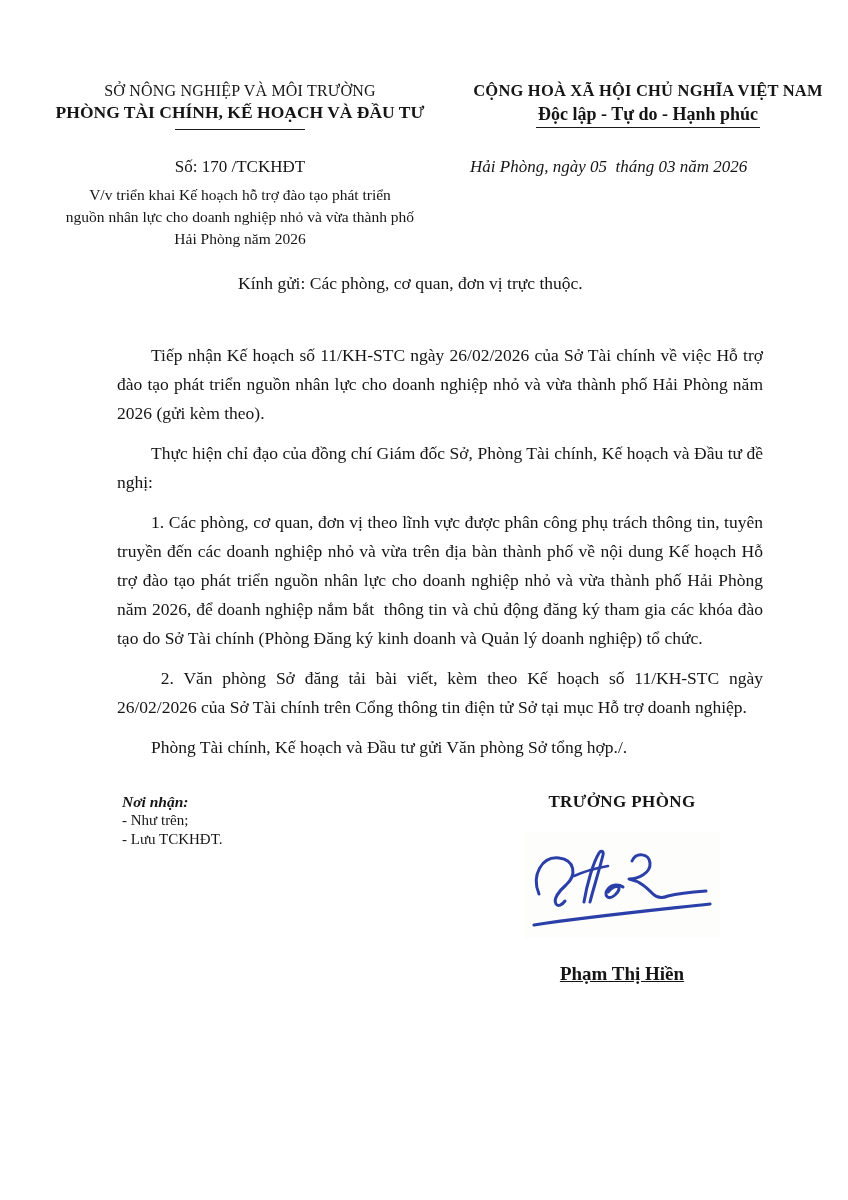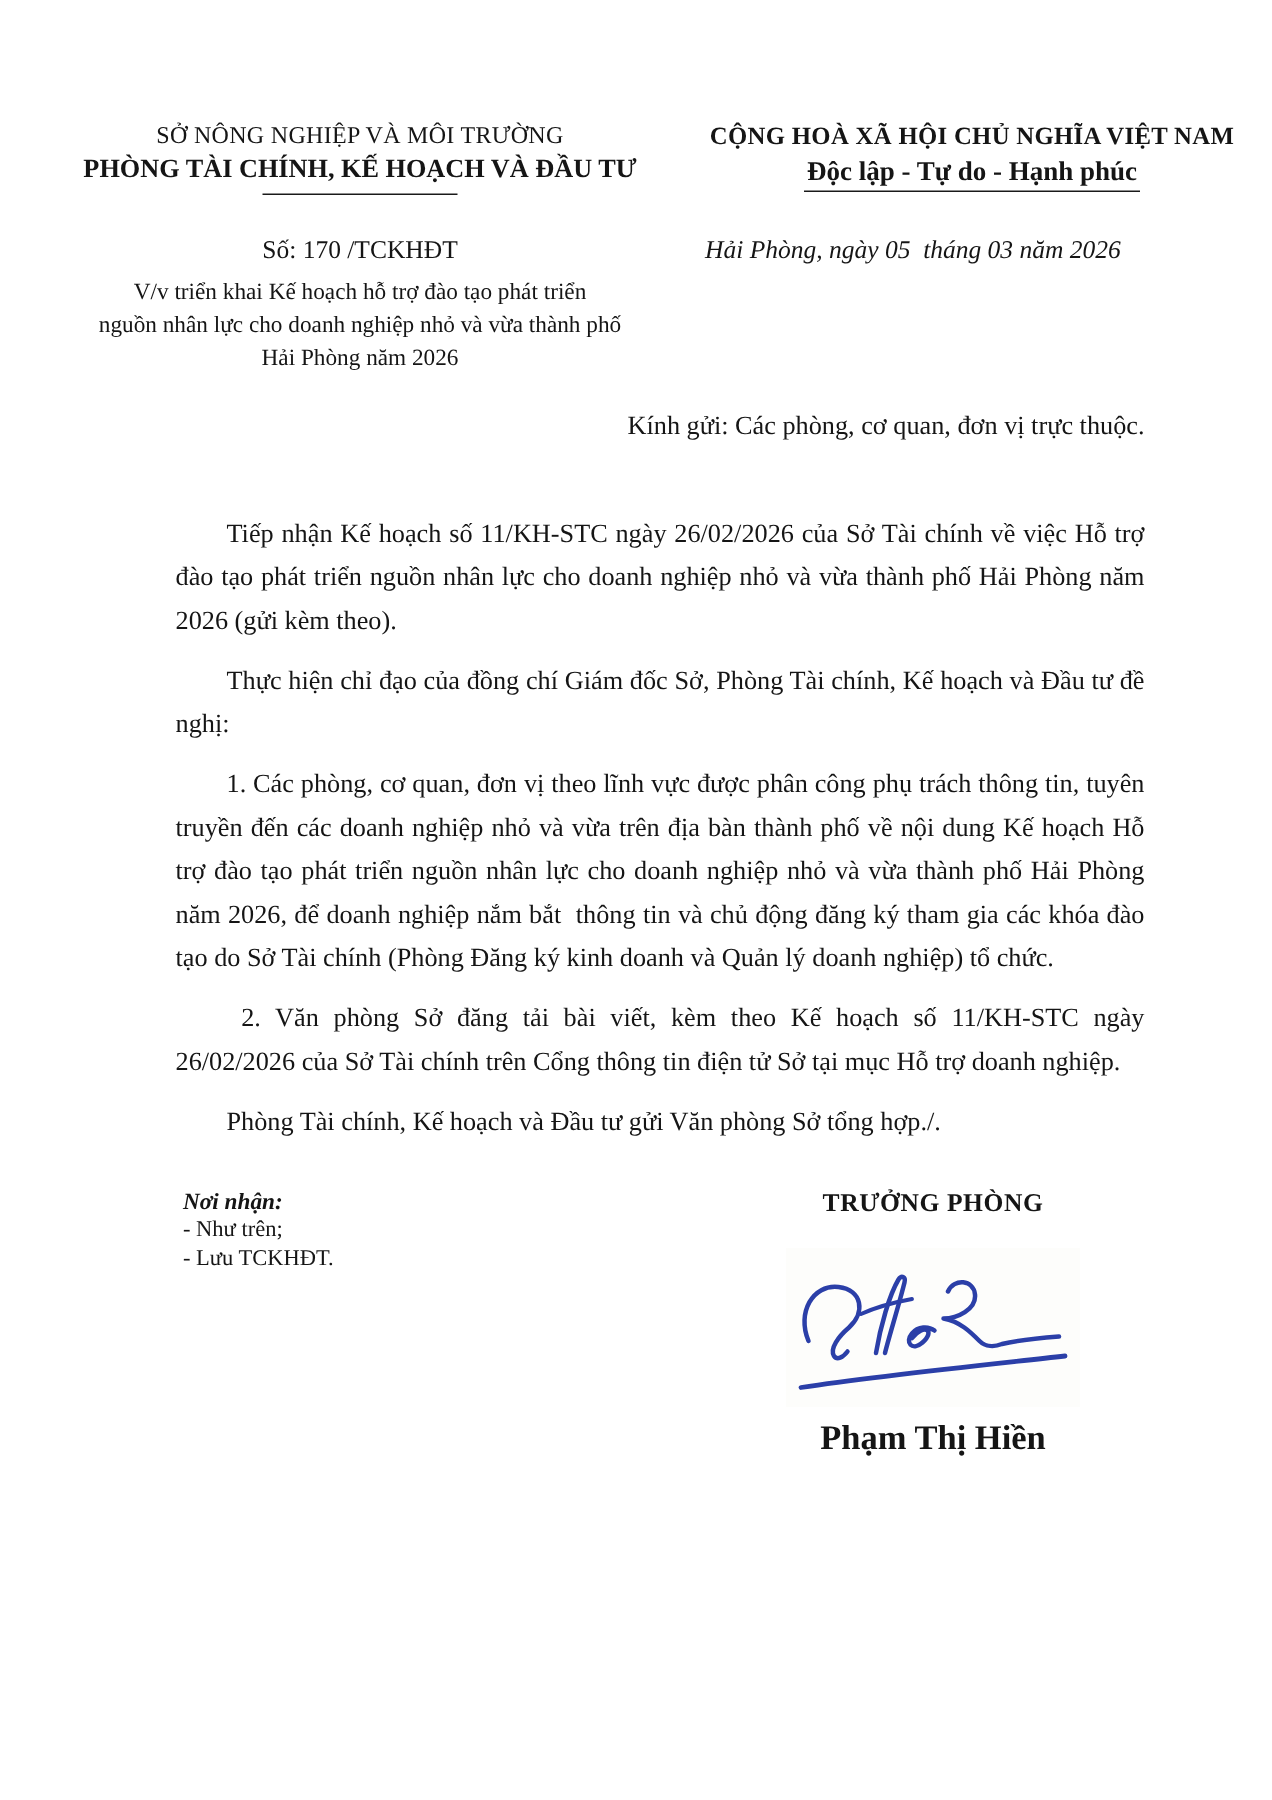--- a/index.html
+++ b/index.html
@@ -48,21 +48,21 @@
     margin-top: 0;
     padding: 0 85px 0 117px;
     font-size: 17.5px;
     line-height: 29px;
     text-align: justify;
   }
   .salutation {
     margin: 22px 0 46px 121px;
     font-size: 17.5px;
     line-height: 23px;
-    text-align: right;
+    text-align: left;
   }
   .doc-body p {
     margin: 0 0 11px 0;
     text-indent: 34px;
     white-space: pre-wrap;
   }
 
   
   .footer-row { display: flex; margin-top: 30px; padding-left: 122px; }
   .recipients { text-align: left; }
@@ -74,21 +74,21 @@
     margin-right: 66px;
     width: 320px;
     text-align: center;
   }
   .signer-title { font-size: 17px; line-height: 20px; font-weight: bold; letter-spacing: 0.4px; }
   .signature-wrap {
     margin: 20px auto 0;
     width: 196px; height: 106px;
     background: #fdfdfb;
   }
-  .signer-name { margin-top: 9px; font-size: 23px; line-height: 23px; font-weight: bold; }
+  .signer-name { margin-top: 24px; font-size: 19px; line-height: 23px; font-weight: bold; text-decoration: underline; }
 </style>
 </head>
 <body>
 
 <div class="page">
 
   <div class="header-row">
     <div class="org-col">
       <div class="org-parent">SỞ NÔNG NGHIỆP VÀ MÔI TRƯỜNG</div>
       <div class="org-unit">PHÒNG TÀI CHÍNH, KẾ HOẠCH VÀ ĐẦU TƯ</div>

